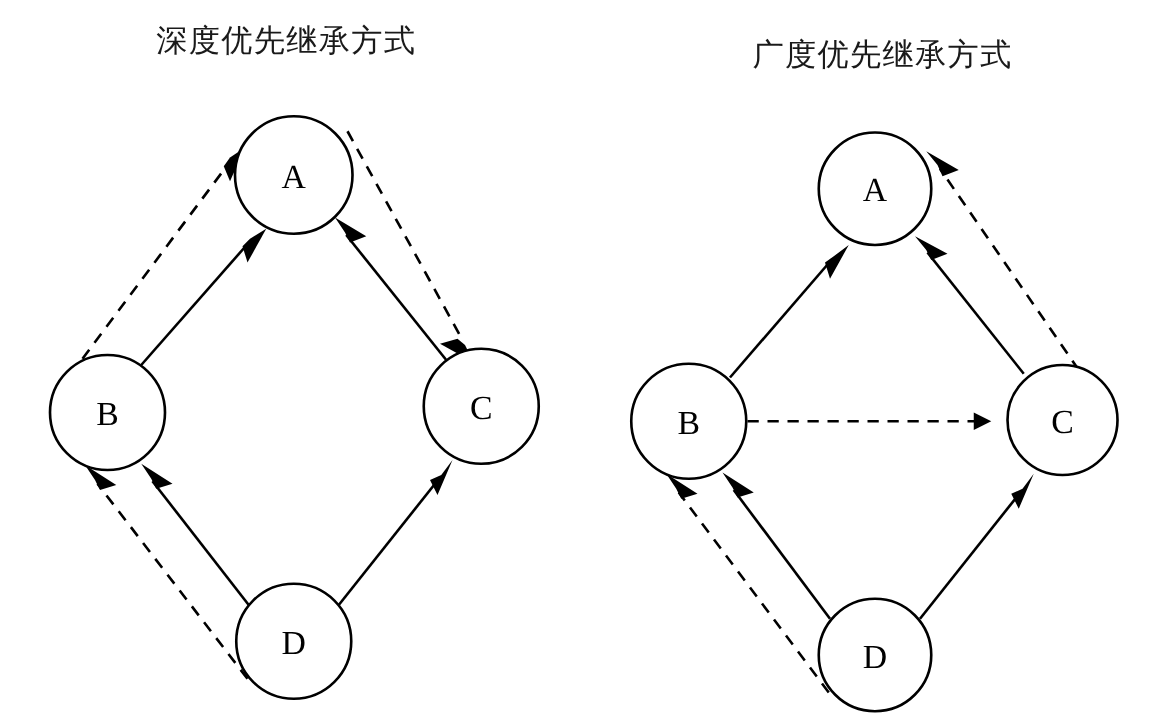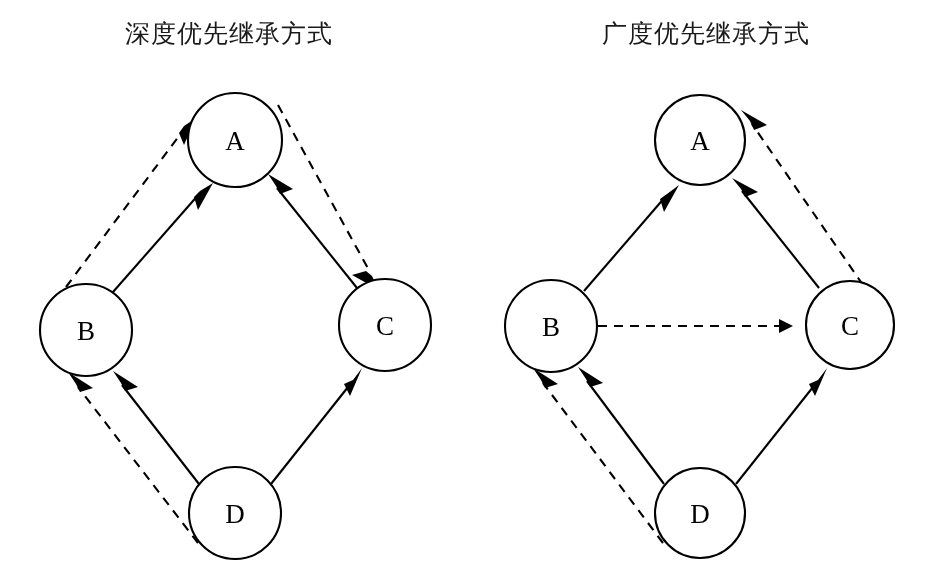--- a/index.html
+++ b/index.html
@@ -21,21 +21,21 @@
     height: 581px;
     background: #ffffff;
   }
   .panel {
     position: absolute;
     top: 0;
     width: 464px;
     height: 419px;
   }
   .panel-left  { left: 0; }
-  .panel-right { left: 464px; }
+  .panel-right { left: 464px; margin-top: 11px; }
 
   .panel-title {
     position: absolute;
     top: 18px;
     left: 0;
     width: 464px;
     text-align: center;
     font-family: "Liberation Serif", "DejaVu Serif", serif;
     font-size: 25px;
     line-height: 32px;

